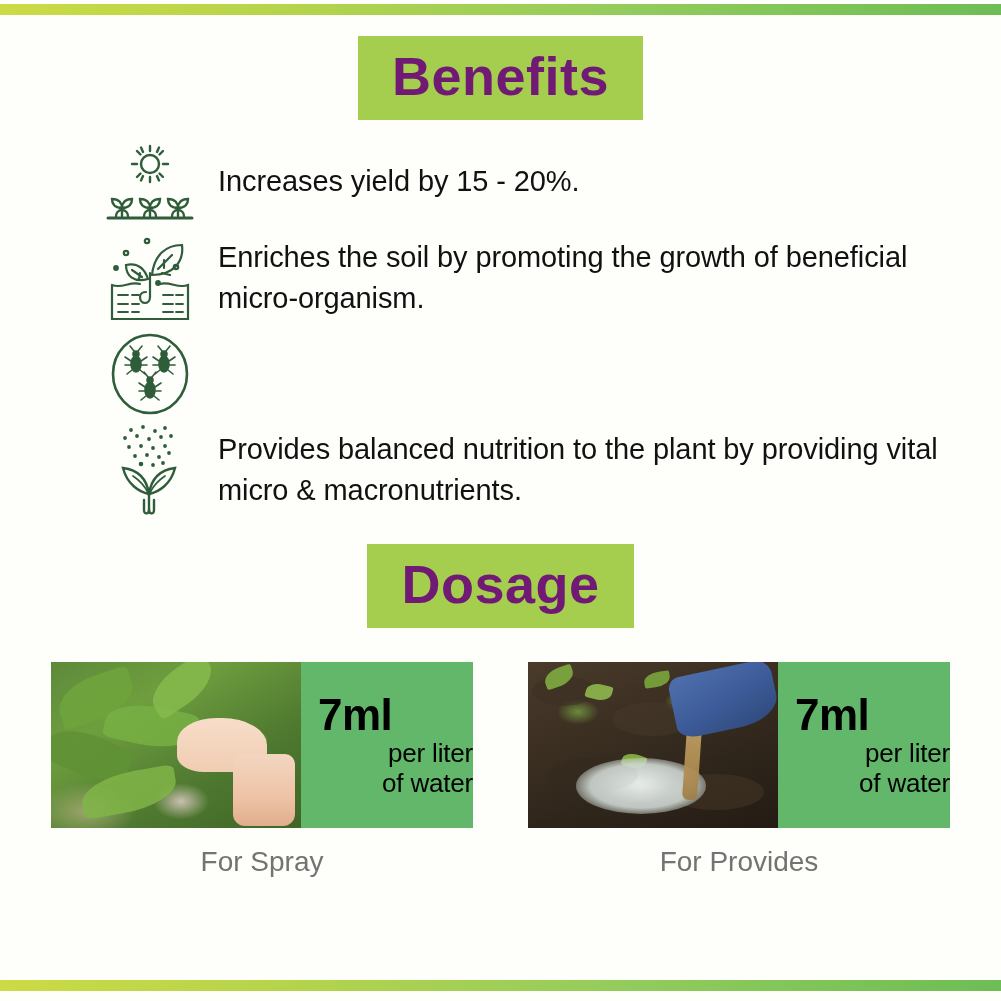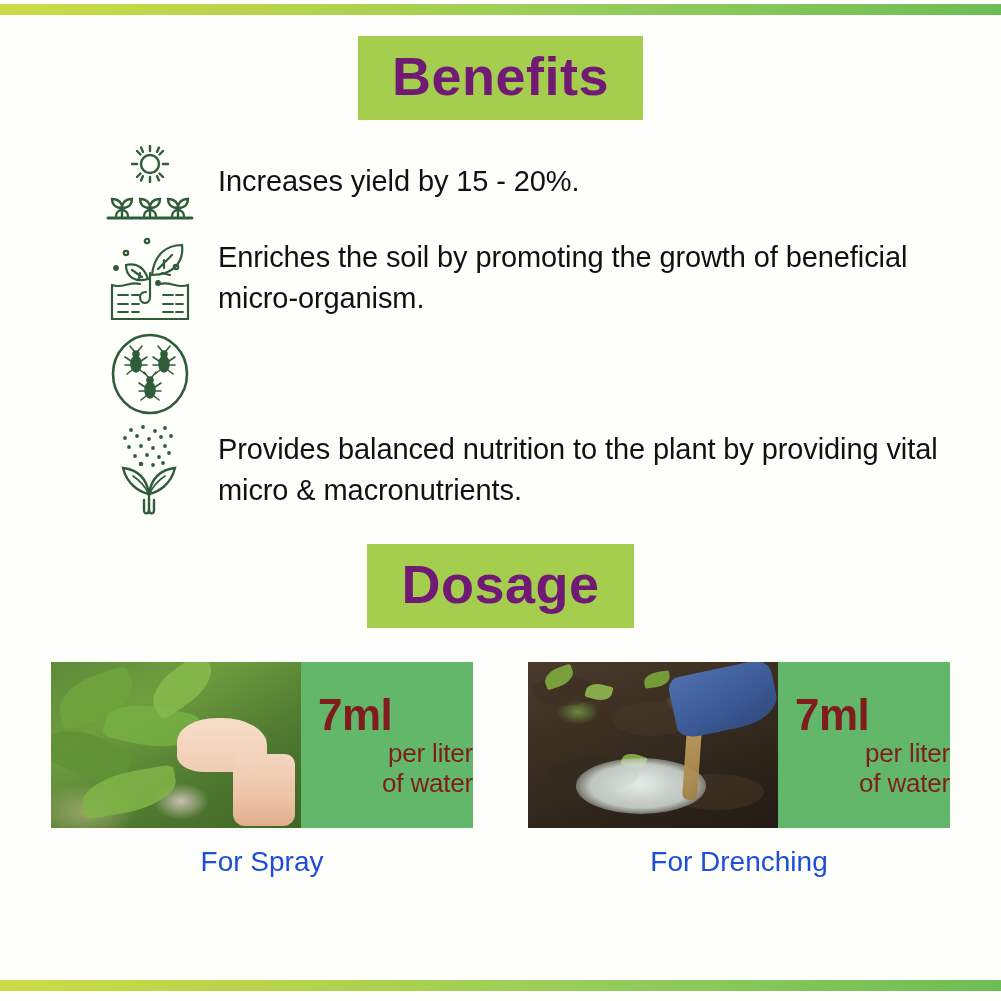--- a/index.html
+++ b/index.html
@@ -107,21 +107,21 @@
   .dosage-photo {
     width: 250px;
     flex: 0 0 250px;
     position: relative;
     overflow: hidden;
   }
 
   .dosage-panel {
     flex: 1 1 auto;
     background: #63b76a;
-    color: #7f1d1d;
+    color: #000000;
     display: flex;
     flex-direction: column;
     justify-content: center;
     padding-left: 17px;
   }
 
   .dose-amount {
     font-size: 44px;
     font-weight: bold;
     line-height: 1.05;
@@ -131,21 +131,21 @@
     font-size: 26px;
     line-height: 1.16;
     letter-spacing: -0.2px;
     text-align: right;
   }
 
   .dosage-caption {
     margin-top: 18px;
     text-align: center;
     font-size: 28px;
-    color: #1d4ed8;
+    color: #737373;
   }
 
   
   .photo-spray {
     background:
       radial-gradient(ellipse 40px 26px at 52% 84%, #c9c0ae 0%, rgba(201,192,174,0) 70%),
       radial-gradient(ellipse 70px 40px at 14% 90%, #9aa46a 0%, rgba(154,164,106,0) 72%),
       linear-gradient(150deg, #5d8a3a 0%, #6f9e3f 30%, #4f7a30 65%, #3f6527 100%);
   }
   .photo-drench {
@@ -442,18 +442,18 @@
           <div class="puddle"></div>
           <div class="water-stream"></div>
           <div class="watering-can"></div>
         </div>
         <div class="dosage-panel">
           <div class="dose-amount">7ml</div>
           <div class="dose-line">per liter</div>
           <div class="dose-line">of water</div>
         </div>
       </div>
-      <div class="dosage-caption">For Drenching</div>
+      <div class="dosage-caption">For Provides</div>
     </div>
 
   </div>
 
 </div>
 
 </body></html>

